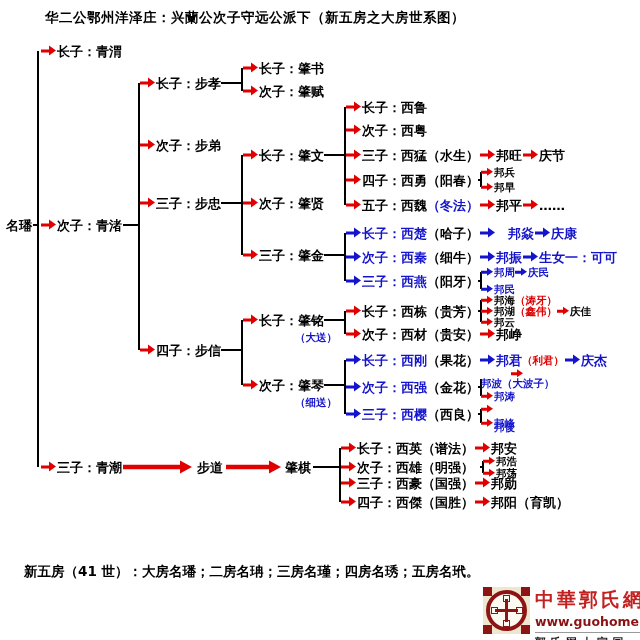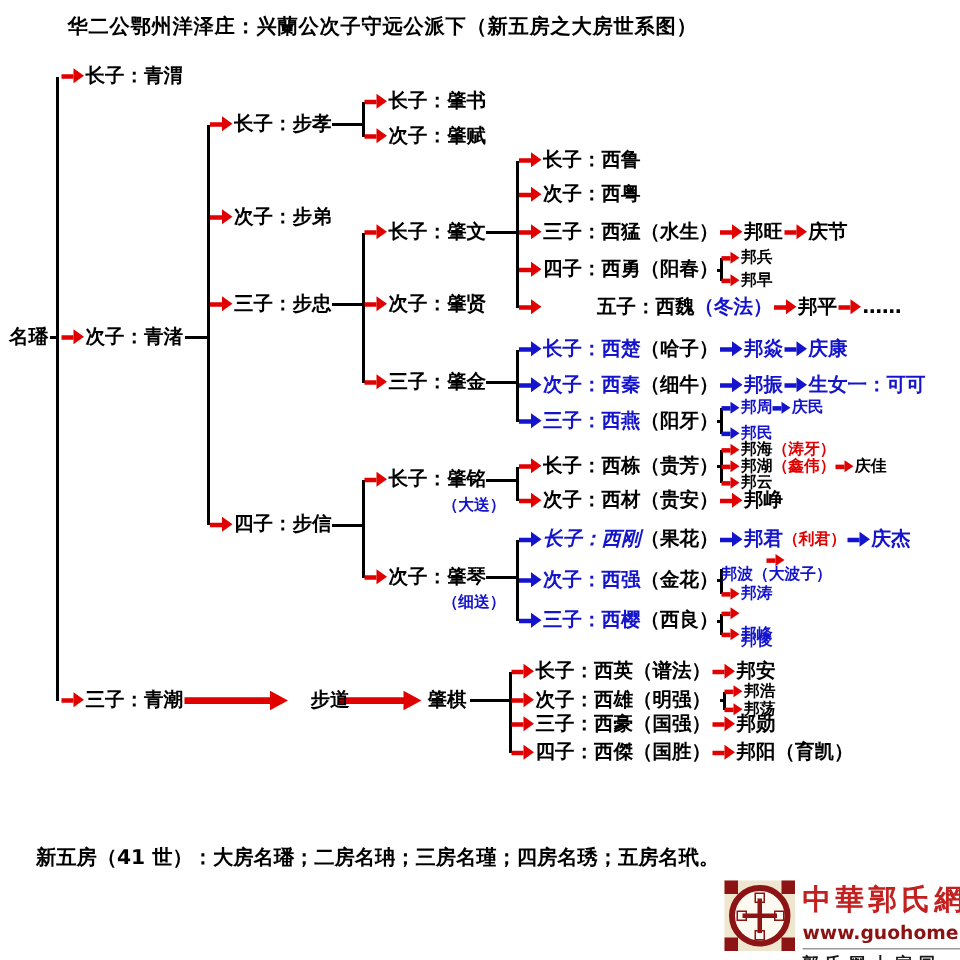--- a/index.html
+++ b/index.html
@@ -59,21 +59,21 @@
         <span class="" style="color: rgb(0, 0, 0);">长子：青渭</span>
       </div>
       <div class="row n" style="left: 40px; top: 225px;">
         <span class="arw" style="color: rgb(224, 0, 0);"></span>
         <span class="" style="color: rgb(0, 0, 0);">次子：青渚</span>
       </div>
       <div class="row n" style="left: 40px; top: 467px;">
         <span class="arw" style="color: rgb(224, 0, 0);"></span>
         <span class="" style="color: rgb(0, 0, 0);">三子：青潮</span>
       </div>
-      <div class="row n" style="left: 197px; top: 467px; margin-left: 10px;">
+      <div class="row n" style="left: 197px; top: 467px;">
         <span class="" style="color: rgb(0, 0, 0);">步道</span>
       </div>
       <div class="row n" style="left: 285px; top: 467px;">
         <span class="" style="color: rgb(0, 0, 0);">肇棋</span>
       </div>
       <div class="row n" style="left: 139px; top: 83px;">
         <span class="arw" style="color: rgb(224, 0, 0);"></span>
         <span class="" style="color: rgb(0, 0, 0);">长子：步孝</span>
       </div>
       <div class="row n" style="left: 139px; top: 145px;">
@@ -145,33 +145,33 @@
       <div class="row s" style="left: 481px; top: 172px;">
         <span class="arw" style="color: rgb(224, 0, 0);"></span>
         <span class="" style="color: rgb(0, 0, 0); text-align: right;">邦兵</span>
       </div>
       <div class="row s" style="left: 481px; top: 187px;">
         <span class="arw" style="color: rgb(224, 0, 0);"></span>
         <span class="" style="color: rgb(0, 0, 0);">邦早</span>
       </div>
       <div class="row n" style="left: 345px; top: 205px;">
         <span class="arw" style="color: rgb(224, 0, 0);"></span>
-        <span class="" style="color: rgb(0, 0, 0); margin-left: 36px;">五子：西魏</span>
+        <span class="" style="color: rgb(0, 0, 0);">五子：西魏</span>
         <span class="" style="color: rgb(20, 20, 204);">（冬法）</span>
         <span class="arw" style="color: rgb(224, 0, 0);"></span>
         <span class="" style="color: rgb(0, 0, 0);">邦平</span>
         <span class="arw" style="color: rgb(224, 0, 0);"></span>
         <span class="" style="color: rgb(0, 0, 0);">……</span>
       </div>
       <div class="row n" style="left: 345px; top: 233px;">
         <span class="arw" style="color: rgb(20, 20, 204);"></span>
         <span class="" style="color: rgb(20, 20, 204);">长子：西楚</span>
         <span class="" style="color: rgb(0, 0, 0);">（哈子）</span>
         <span class="arw" style="color: rgb(20, 20, 204);"></span>
-        <span class="" style="color: rgb(20, 20, 204);">邦焱</span>
+        <span class="" style="color: rgb(20, 20, 204); margin-left: 12px;">邦焱</span>
         <span class="arw" style="color: rgb(20, 20, 204);"></span>
         <span class="" style="color: rgb(20, 20, 204);">庆康</span>
       </div>
       <div class="row n" style="left: 345px; top: 257px;">
         <span class="arw" style="color: rgb(20, 20, 204);"></span>
         <span class="" style="color: rgb(20, 20, 204);">次子：西秦</span>
         <span class="" style="color: rgb(0, 0, 0);">（细牛）</span>
         <span class="arw" style="color: rgb(20, 20, 204);"></span>
         <span class="" style="color: rgb(20, 20, 204);">邦振</span>
         <span class="arw" style="color: rgb(20, 20, 204);"></span>
@@ -213,21 +213,21 @@
         <span class="" style="color: rgb(0, 0, 0);">邦云</span>
       </div>
       <div class="row n" style="left: 345px; top: 334px;">
         <span class="arw" style="color: rgb(224, 0, 0);"></span>
         <span class="" style="color: rgb(0, 0, 0);">次子：西材（贵安）</span>
         <span class="arw" style="color: rgb(224, 0, 0);"></span>
         <span class="" style="color: rgb(0, 0, 0);">邦峥</span>
       </div>
       <div class="row n" style="left: 345px; top: 360px;">
         <span class="arw" style="color: rgb(20, 20, 204);"></span>
-        <span class="" style="color: rgb(20, 20, 204); font-style: italic;">长子：西刚</span>
+        <span class="" style="color: rgb(20, 20, 204);">长子：西刚</span>
         <span class="" style="color: rgb(0, 0, 0);">（果花）</span>
         <span class="arw" style="color: rgb(20, 20, 204);"></span>
         <span class="" style="color: rgb(20, 20, 204);">邦君</span>
         <span class="sm" style="color: rgb(224, 0, 0);">（利君）</span>
         <span class="arw" style="color: rgb(20, 20, 204);"></span>
         <span class="" style="color: rgb(20, 20, 204);">庆杰</span>
       </div>
       <div class="row n" style="left: 345px; top: 387px;">
         <span class="arw" style="color: rgb(20, 20, 204);"></span>
         <span class="" style="color: rgb(20, 20, 204);">次子：西强</span>

